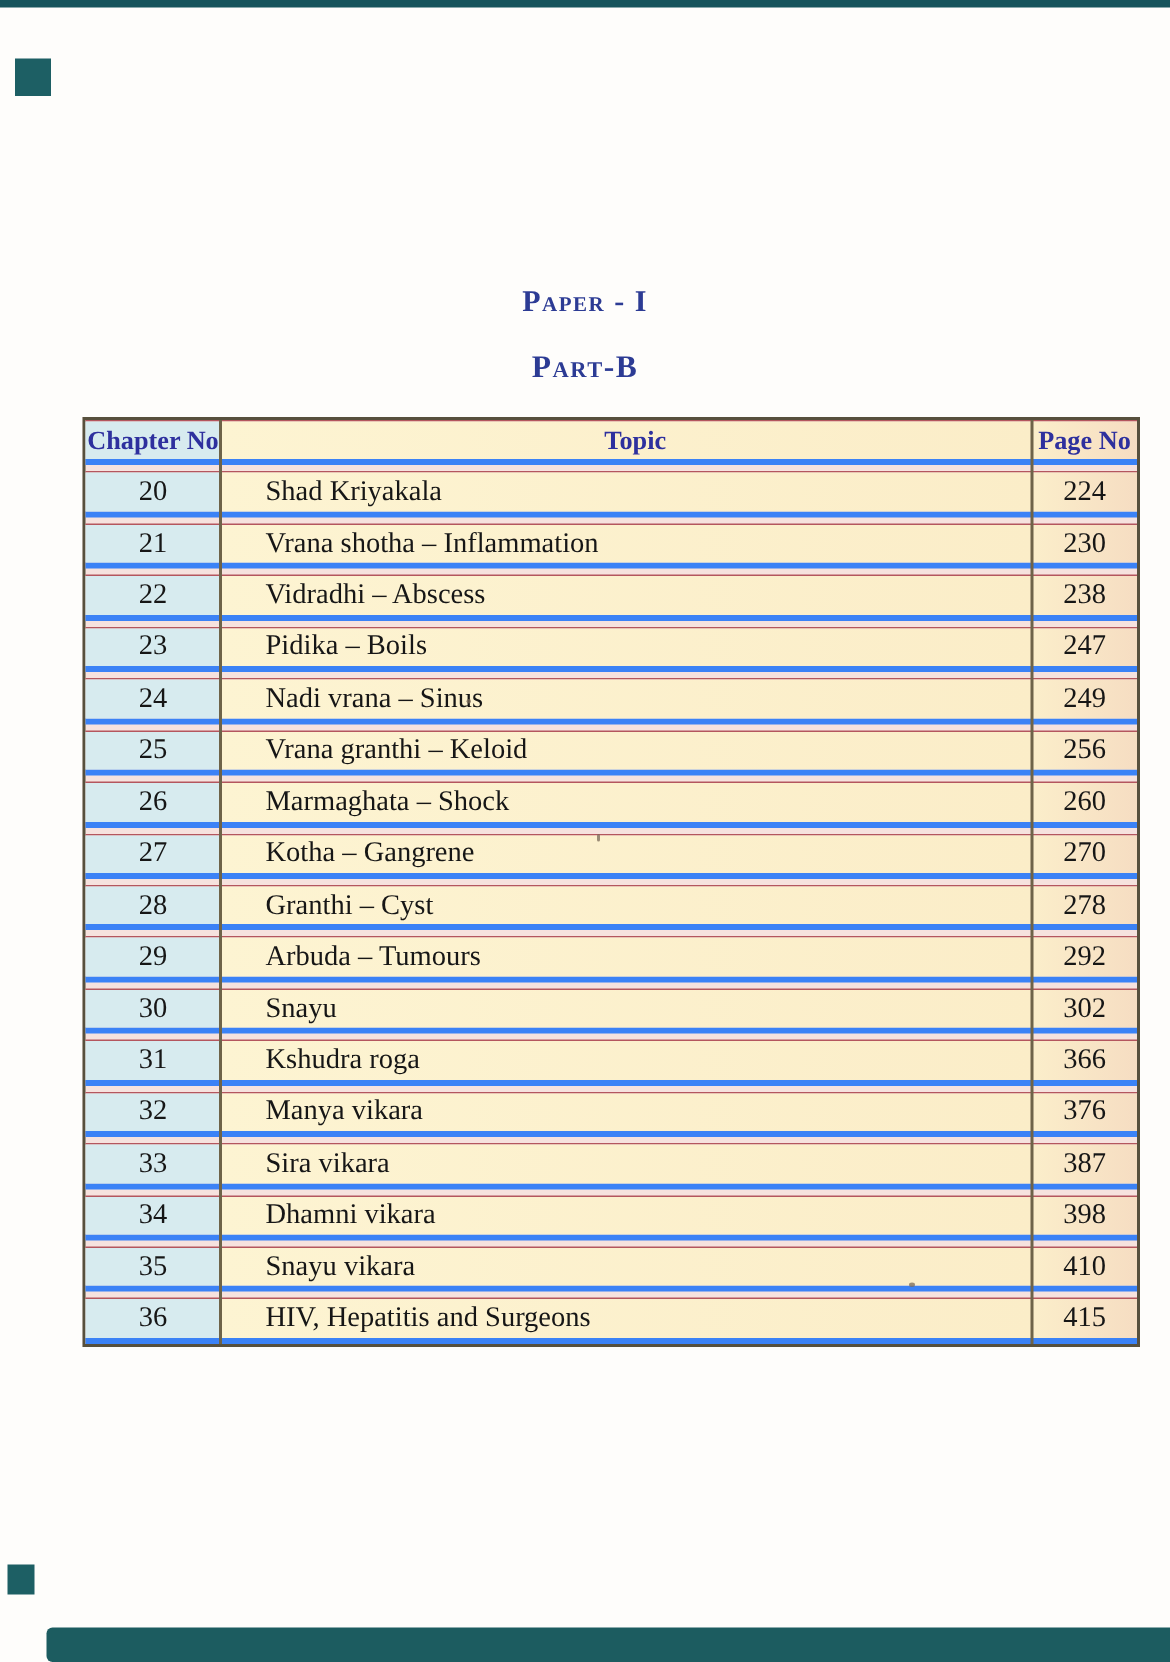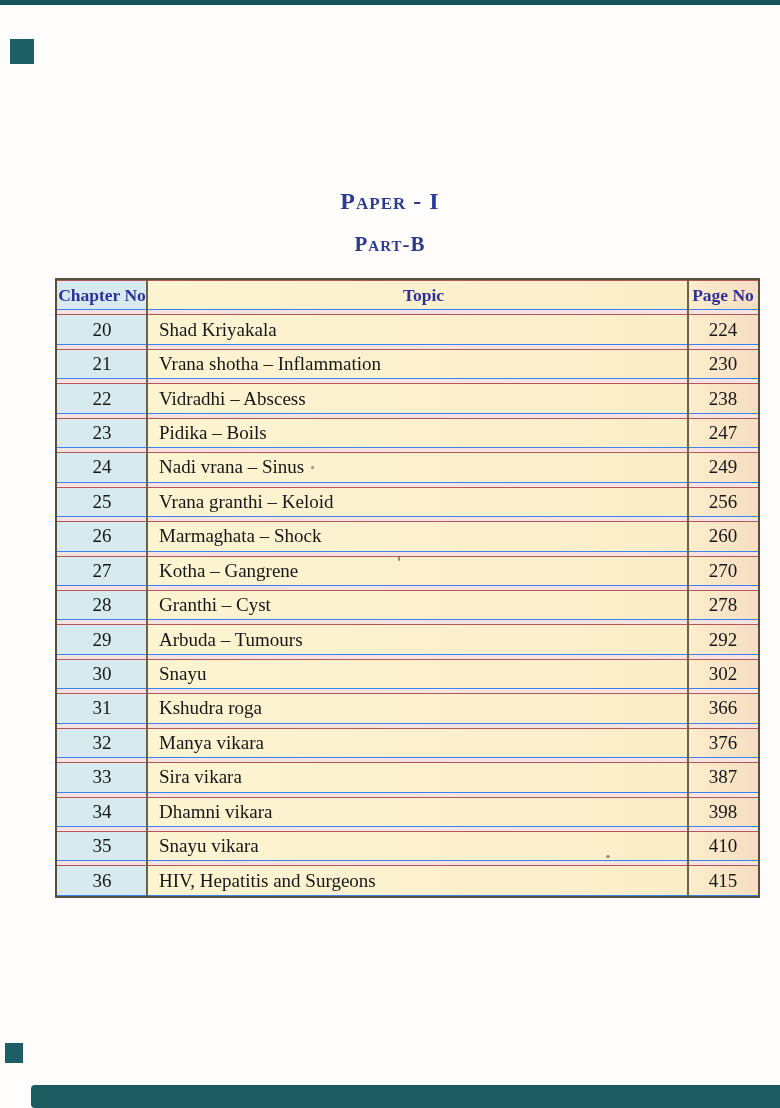--- a/index.html
+++ b/index.html
@@ -13,42 +13,42 @@
   .scan-strip-top{position:absolute;left:0;top:0;width:780px;height:5px;background:#17545c;}
   .scan-square-topleft{position:absolute;left:10px;top:39px;width:24px;height:25px;background:#1d5f64;}
   .scan-square-bottomleft{position:absolute;left:5px;top:1043px;width:18px;height:20px;background:#1d5f64;}
   .scan-bar-bottom{position:absolute;left:31px;top:1085px;width:749px;height:23px;background:#1c5c60;border-radius:4px 0 0 4px;}
 
   
   .heading{
     position:absolute;left:0;width:780px;text-align:center;
     font-variant:small-caps;font-weight:700;color:#2c3b94;letter-spacing:1px;
   }
-  .heading.paper{top:186px;font-size:24px;line-height:30px;}
+  .heading.paper{top:186px;font-size:20px;line-height:30px;}
   .heading.part{top:229px;font-size:21px;line-height:30px;}
 
   
   .toc-table{
     position:absolute;left:55px;top:278px;width:705px;height:620px;
     box-sizing:border-box;
     background:#f6e2de;                 
     border:2px solid #57503d;
     display:flex;flex-direction:column;gap:4px;
   }
   .trow{
     flex:1;display:grid;grid-template-columns:90px 1fr 70px;
-    border-top:1px solid #b4565e;border-bottom:1px solid #3b82f6;
+    border-top:1px solid #b4565e;border-bottom:4px solid #3b82f6;
     min-height:0;
   }
   .cell{
     display:flex;align-items:center;justify-content:center;
     font-size:19px;color:#161616;overflow:hidden;white-space:nowrap;
   }
   .cell.chap{background:#d7ebef;}
-  .cell.topic{background:linear-gradient(to right,#fdf4d2,#fbedc8);justify-content:flex-start;padding-left:12px;}
+  .cell.topic{background:linear-gradient(to right,#fdf4d2,#fbedc8);justify-content:flex-start;padding-left:30px;}
   .cell.page{background:linear-gradient(to right,#fbeeca,#f6ddc2);}
   .trow.thead .cell{font-weight:700;color:#2e309e;font-size:17.5px;}
   .trow.thead .cell.topic{justify-content:center;padding-left:12px;}
 
   
   .vline{position:absolute;top:0;bottom:0;width:2px;background:#6e6349;z-index:3;}
   .vline.v1{left:89px;}
   .vline.v2{right:69px;}
 
   

